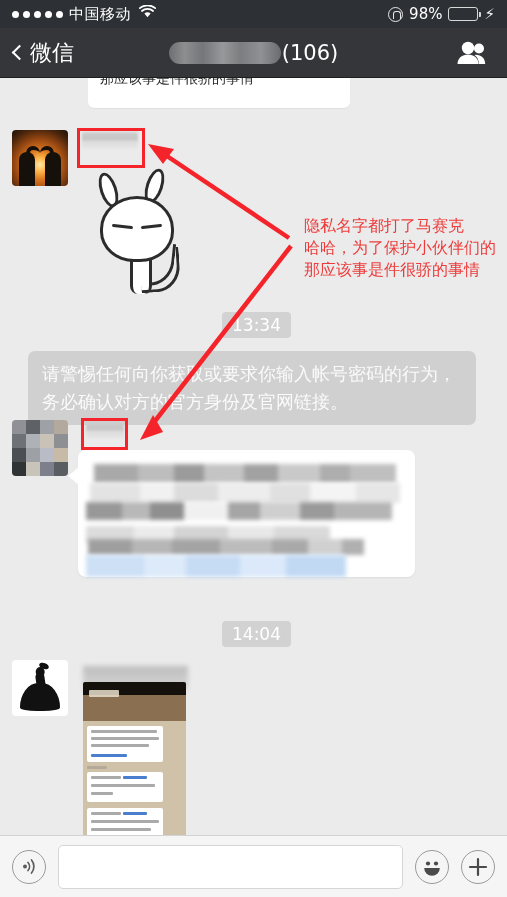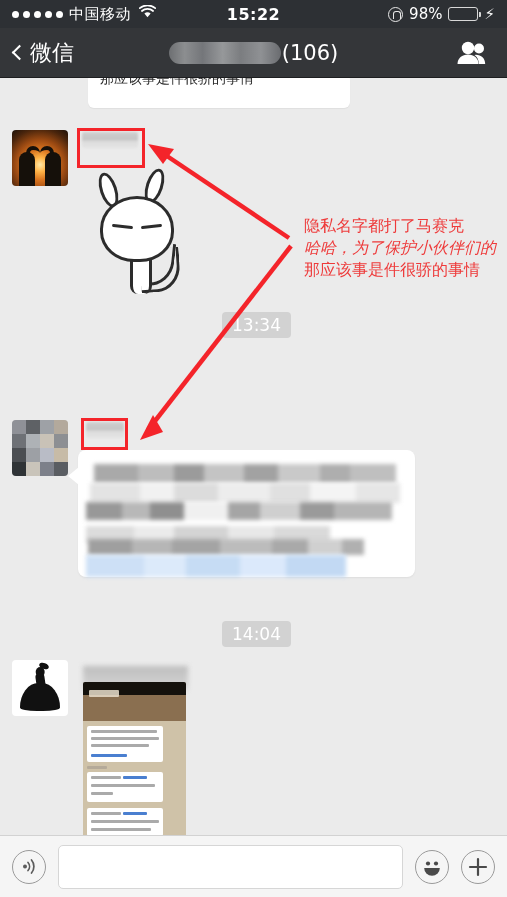--- a/index.html
+++ b/index.html
@@ -200,21 +200,20 @@
       </span>
       <span class="carrier">中国移动</span>
       <span class="wifi-ico">
         <svg width="17" height="13" viewBox="0 0 17 13">
           <path d="M8.5 12.2 L5.4 8.6 a4.8 4.8 0 0 1 6.2 0 Z" fill="#fff"></path>
           <path d="M2.9 6.0 a8.4 8.4 0 0 1 11.2 0" stroke="#fff" stroke-width="1.7" fill="none" stroke-linecap="round"></path>
           <path d="M0.8 3.2 a11.8 11.8 0 0 1 15.4 0" stroke="#fff" stroke-width="1.7" fill="none" stroke-linecap="round"></path>
         </svg>
       </span>
     </div>
-    <div class="sb-center">15:22</div>
     <div class="sb-right">
       <span class="rot-lock"></span>
       <span class="batt-pct">98%</span>
       <span class="battery"><i class="batt-fill" style="width:98%"></i></span>
       <span class="bolt">⚡</span>
     </div>
   </div>
 
   <div class="nav-bar">
     <div class="nav-back">
@@ -258,20 +257,21 @@
       <i class="rabbit-arm arm-a"></i>
       <i class="rabbit-ear ear-l"></i>
       <i class="rabbit-ear ear-r"></i>
       <i class="rabbit-body"></i>
       <i class="rabbit-eye eye-l"></i>
       <i class="rabbit-eye eye-r"></i>
     </div>
 
     <div class="time-chip" style="left:222px; top:234px;">13:34</div>
 
+    <div class="sys-bubble" style="left:28px; top:273px; width:448px;">请警惕任何向你获取或要求你输入帐号密码的行为，务必确认对方的官方身份及官网链接。</div>
 
     <div class="avatar av-mosaic" style="left:12px; top:342px;">
       <i style="background:#8f9197"></i>
         <i style="background:#5e6165"></i>
         <i style="background:#9ea1a6"></i>
         <i style="background:#b3a99c"></i>
       <i style="background:#6e7176"></i>
         <i style="background:#aeb2b6"></i>
         <i style="background:#c9c2b7"></i>
         <i style="background:#8d8f93"></i>
@@ -379,21 +379,21 @@
     <svg style="position:absolute; left:0; top:0; width:507px; height:757px; pointer-events:none;">
 
       <line x1="289" y1="160" x2="158" y2="72" stroke="#f4242a" stroke-width="4.5"></line>
       <polygon points="148,66 174,71 163,86" fill="#f4242a"></polygon>
 
       <line x1="291" y1="168" x2="148" y2="352" stroke="#f4242a" stroke-width="4.5"></line>
       <polygon points="140,362 153,337 163,354" fill="#f4242a"></polygon>
     </svg>
 
     <div class="annot" style="left:304px; top:137px;">隐私名字都打了马赛克</div>
-    <div class="annot" style="left:304px; top:159px;font-style:italic;">哈哈，为了保护小伙伴们的</div>
+    <div class="annot" style="left:304px; top:159px;">哈哈，为了保护小伙伴们的</div>
     <div class="annot" style="left:304px; top:181px;">那应该事是件很骄的事情</div>
 
   </div>
 
   <div class="toolbar">
     <div class="circ-btn">
       <span>
         <svg width="19" height="19" viewBox="0 0 19 19">
           <circle cx="5" cy="9.5" r="2" fill="#5c5c5c"></circle>
           <path d="M8 5.5 a6 6 0 0 1 0 8" stroke="#5c5c5c" stroke-width="1.7" fill="none" stroke-linecap="round"></path>

